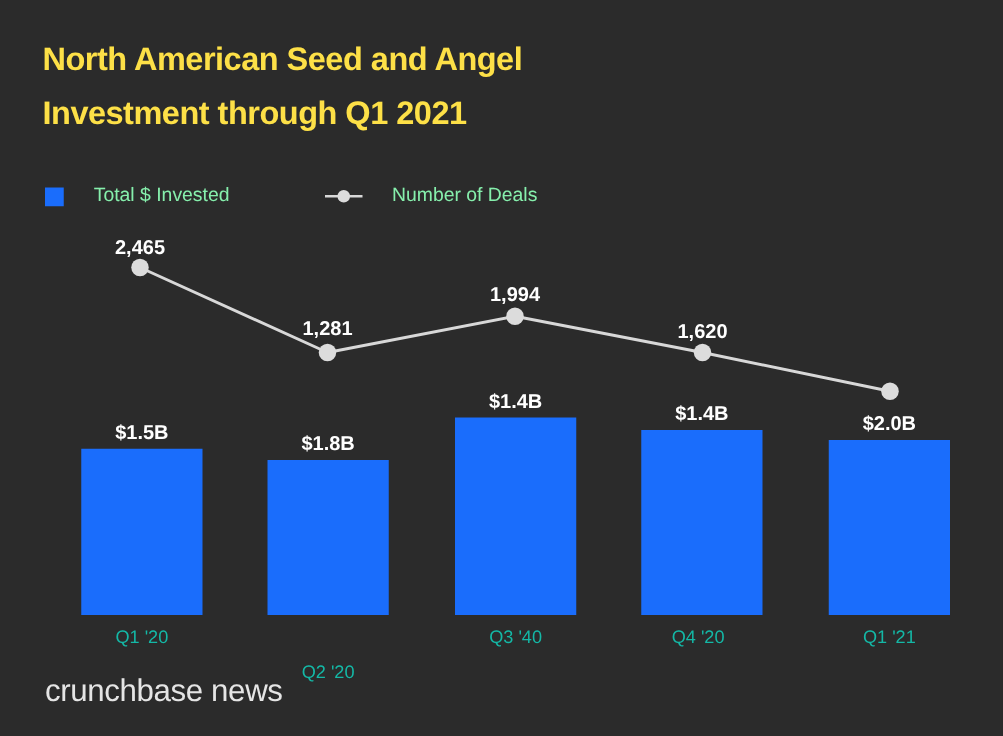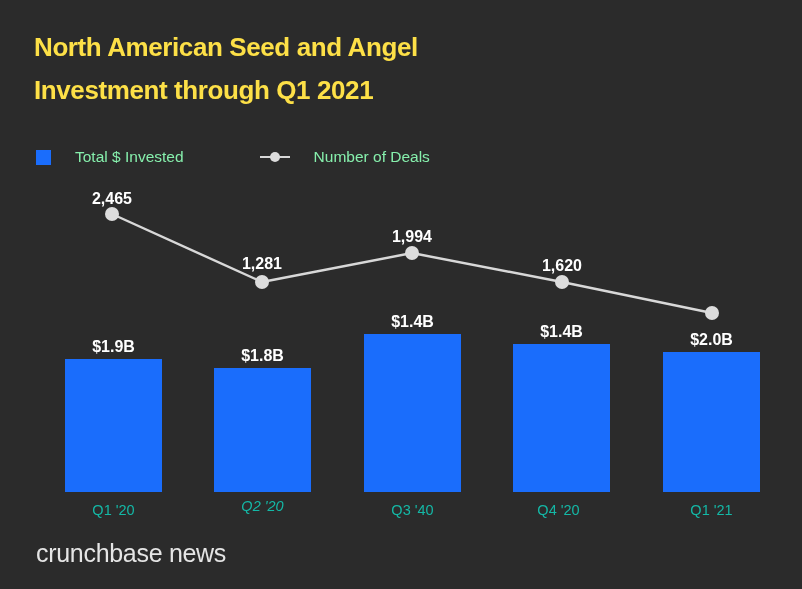--- a/index.html
+++ b/index.html
@@ -185,25 +185,25 @@
       </span>
       <span class="legend-label">Number of Deals</span>
     </div>
   </div>
 
   <div class="plot" id="plot">
     <svg class="line-layer" id="line-layer" width="802" height="589">
         <polyline points="112,214 262,282 412,253 562,282 712,313" fill="none" stroke="#d8d8d8" stroke-width="2.4" stroke-linejoin="round" stroke-linecap="round"></polyline>
       </svg>
   <div class="bar" style="left: 65px; top: 359px; width: 97px; height: 133px; background: rgb(26, 109, 252);"></div>
-      <div class="bar-value" style="left: 65px; width: 97px; top: 338px;">$1.9B</div>
+      <div class="bar-value" style="left: 65px; width: 97px; top: 338px;">$1.5B</div>
       <div class="cat-label" style="left: 65px; width: 97px; top: 502px;">Q1 '20</div>
       <div class="bar" style="left: 214px; top: 368px; width: 97px; height: 124px; background: rgb(26, 109, 252);"></div>
       <div class="bar-value" style="left: 214px; width: 97px; top: 347px;">$1.8B</div>
-      <div class="cat-label" style="left: 214px; width: 97px; top: 498px; font-style: italic;">Q2 '20</div>
+      <div class="cat-label" style="left: 214px; width: 97px; top: 530px;">Q2 '20</div>
       <div class="bar" style="left: 364px; top: 334px; width: 97px; height: 158px; background: rgb(26, 109, 252);"></div>
       <div class="bar-value" style="left: 364px; width: 97px; top: 313px;">$1.4B</div>
       <div class="cat-label" style="left: 364px; width: 97px; top: 502px;">Q3 '40</div>
       <div class="bar" style="left: 513px; top: 344px; width: 97px; height: 148px; background: rgb(26, 109, 252);"></div>
       <div class="bar-value" style="left: 513px; width: 97px; top: 323px;">$1.4B</div>
       <div class="cat-label" style="left: 510px; width: 97px; top: 502px;">Q4 '20</div>
       <div class="bar" style="left: 663px; top: 352px; width: 97px; height: 140px; background: rgb(26, 109, 252);"></div>
       <div class="bar-value" style="left: 663px; width: 97px; top: 331px;">$2.0B</div>
       <div class="cat-label" style="left: 663px; width: 97px; top: 502px;">Q1 '21</div>
       <div class="point-dot" style="left: 105px; top: 207px; background: rgb(220, 220, 220);"></div>

